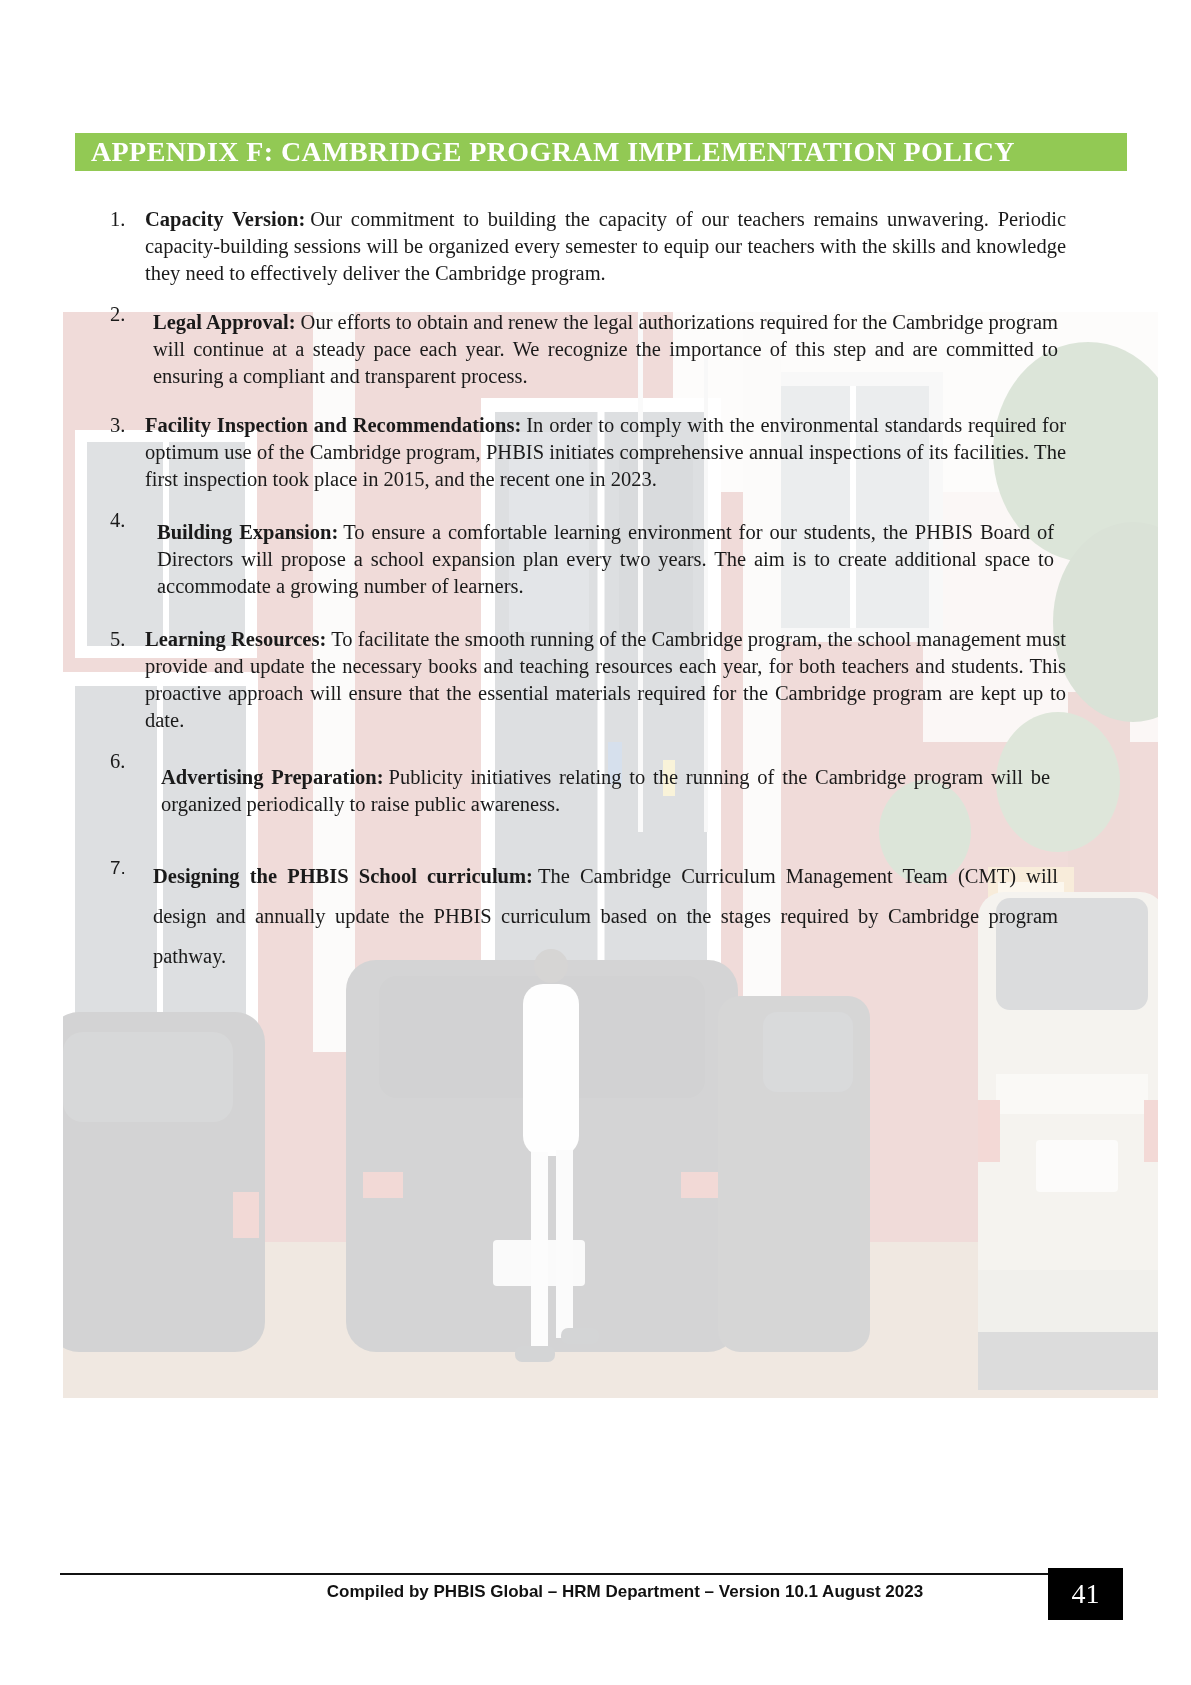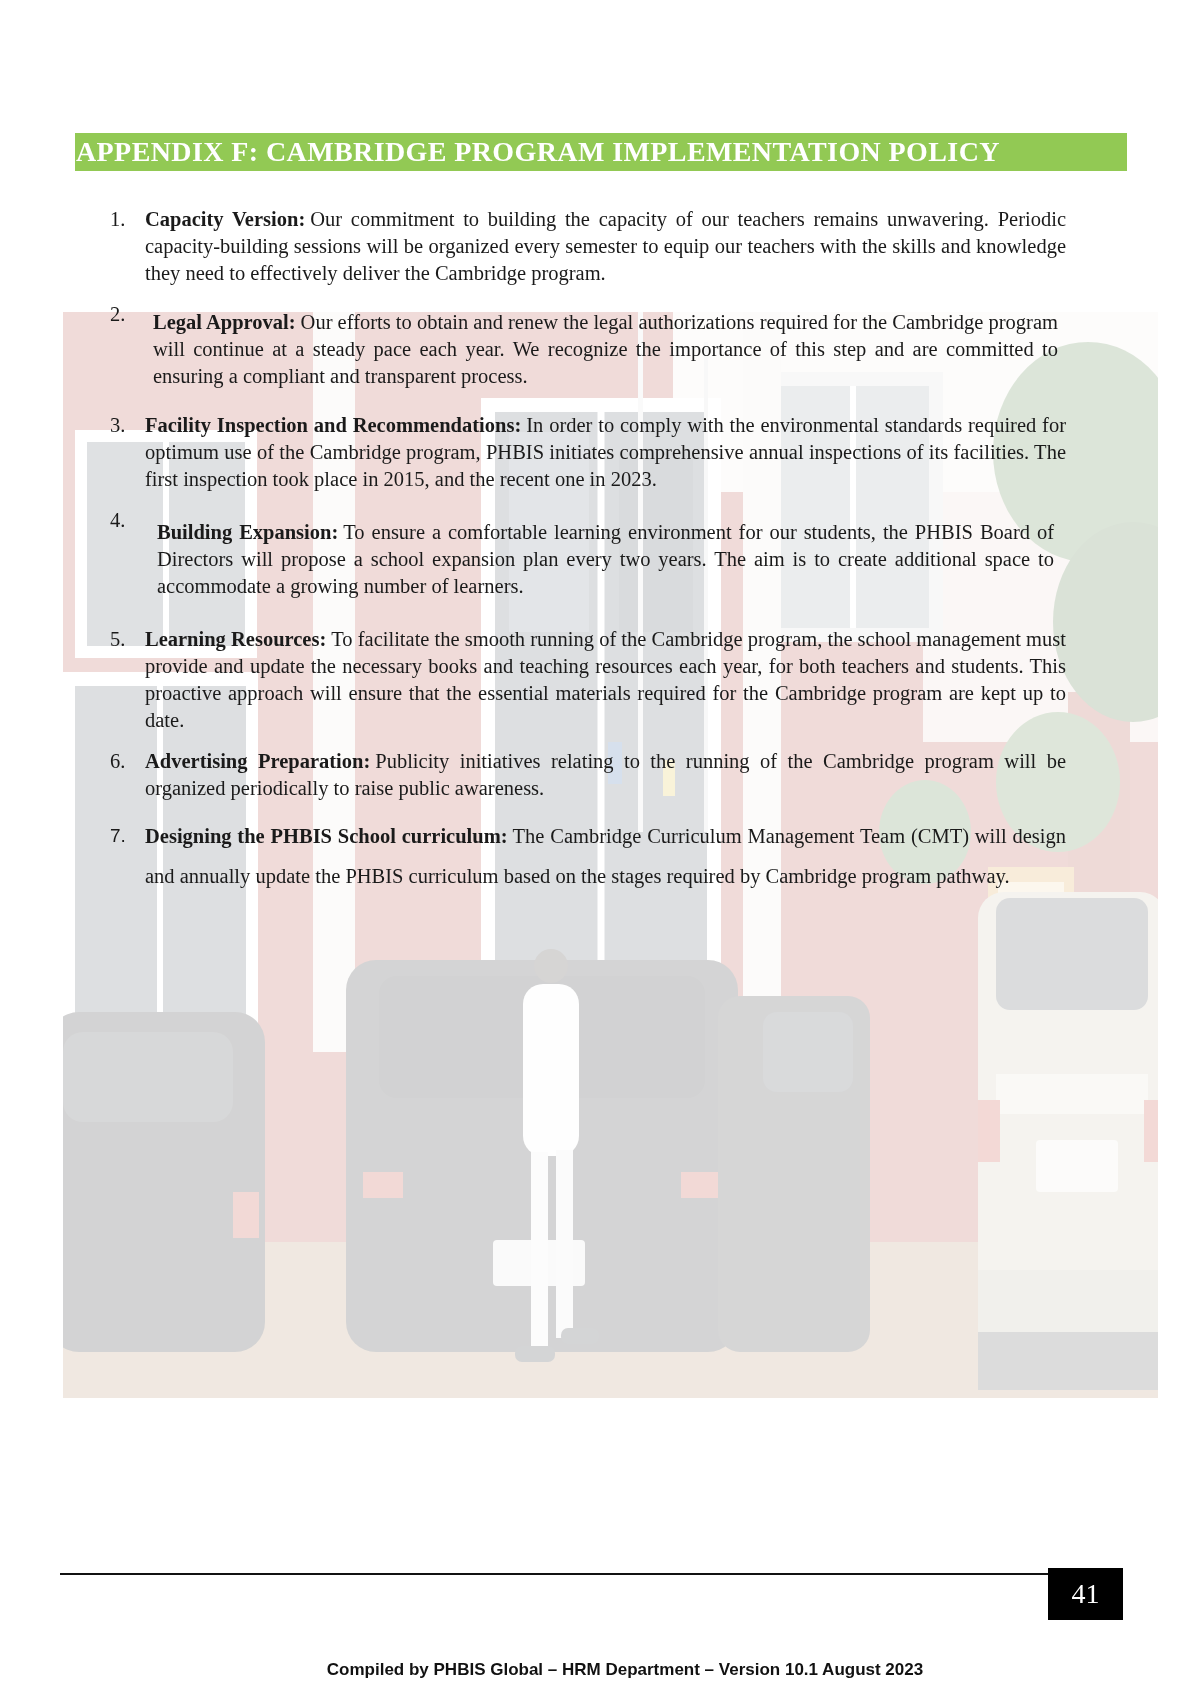--- a/index.html
+++ b/index.html
@@ -20,21 +20,21 @@
   }
   
   .banner{
     position:absolute;left:75px;top:133px;width:1052px;height:38px;
     background:#92c954;
     color:#ffffff;
     font-weight:bold;
     font-size:28px;
     letter-spacing:0.4px;
     line-height:38px;
-    padding-left:1px;
+    padding-left:16px;
     box-sizing:border-box;
     white-space:nowrap;
     z-index:2;
   }
   
   .content{
     position:absolute;left:110px;top:206px;width:956px;
     z-index:1;
     font-size:20.5px;
     line-height:27px;
@@ -44,21 +44,21 @@
   .item .body{flex:1;text-align:justify;}
   .item .label{font-weight:bold;margin-right:5px;}
   .item:nth-child(7){line-height:40px;}
   .item:nth-child(7) .num{font-family:"Liberation Sans", sans-serif;font-size:19px;}
   
   .footer-rule{
     position:absolute;left:60px;top:1573px;width:990px;height:2px;
     background:#111111;z-index:2;
   }
   .footer-text{
-    position:absolute;left:130px;top:1660px;width:990px;
+    position:absolute;left:130px;top:1582px;width:990px;
     text-align:center;
     font-family:"Liberation Sans", sans-serif;
     font-weight:bold;
     font-size:17px;
     color:#111111;
     z-index:2;
   }
   .page-num-box{
     position:absolute;left:1048px;top:1568px;width:75px;height:52px;
     background:#000000;
@@ -191,26 +191,26 @@
       <p class="body" style="margin:12px"><span class="label">Building Expansion:</span><span>To ensure a comfortable learning environment for our students, the PHBIS Board of Directors will propose a school expansion plan every two years. The aim is to create additional space to accommodate a growing number of learners.</span></p>
     </div>
 
     <div class="item">
       <span class="num">5.</span>
       <p class="body" style="margin:0"><span class="label">Learning Resources:</span><span>To facilitate the smooth running of the Cambridge program, the school management must provide and update the necessary books and teaching resources each year, for both teachers and students. This proactive approach will ensure that the essential materials required for the Cambridge program are kept up to date.</span></p>
     </div>
 
     <div class="item">
       <span class="num">6.</span>
-      <p class="body" style="margin:0"><span class="label">Advertising Preparation:</span><span>Publicity initiatives relating to the running of the Cambridge program will be organized periodically to raise public awareness.</span></p>
+      <p class="body" style="margin:16px"><span class="label">Advertising Preparation:</span><span>Publicity initiatives relating to the running of the Cambridge program will be organized periodically to raise public awareness.</span></p>
     </div>
 
     <div class="item">
       <span class="num">7.</span>
-      <p class="body" style="margin:0"><span class="label">Designing the PHBIS School curriculum:</span><span>The Cambridge Curriculum Management Team (CMT) will design and annually update the PHBIS curriculum based on the stages required by Cambridge program pathway.</span></p>
+      <p class="body" style="margin:8px"><span class="label">Designing the PHBIS School curriculum:</span><span>The Cambridge Curriculum Management Team (CMT) will design and annually update the PHBIS curriculum based on the stages required by Cambridge program pathway.</span></p>
     </div>
 
   </div>
 
   <div class="footer-rule"></div>
   <div class="footer-text">Compiled by PHBIS Global – HRM Department – Version 10.1 August 2023</div>
   <div class="page-num-box" style="background: rgb(0, 0, 0);">
     <span>41</span>
   </div>
 

